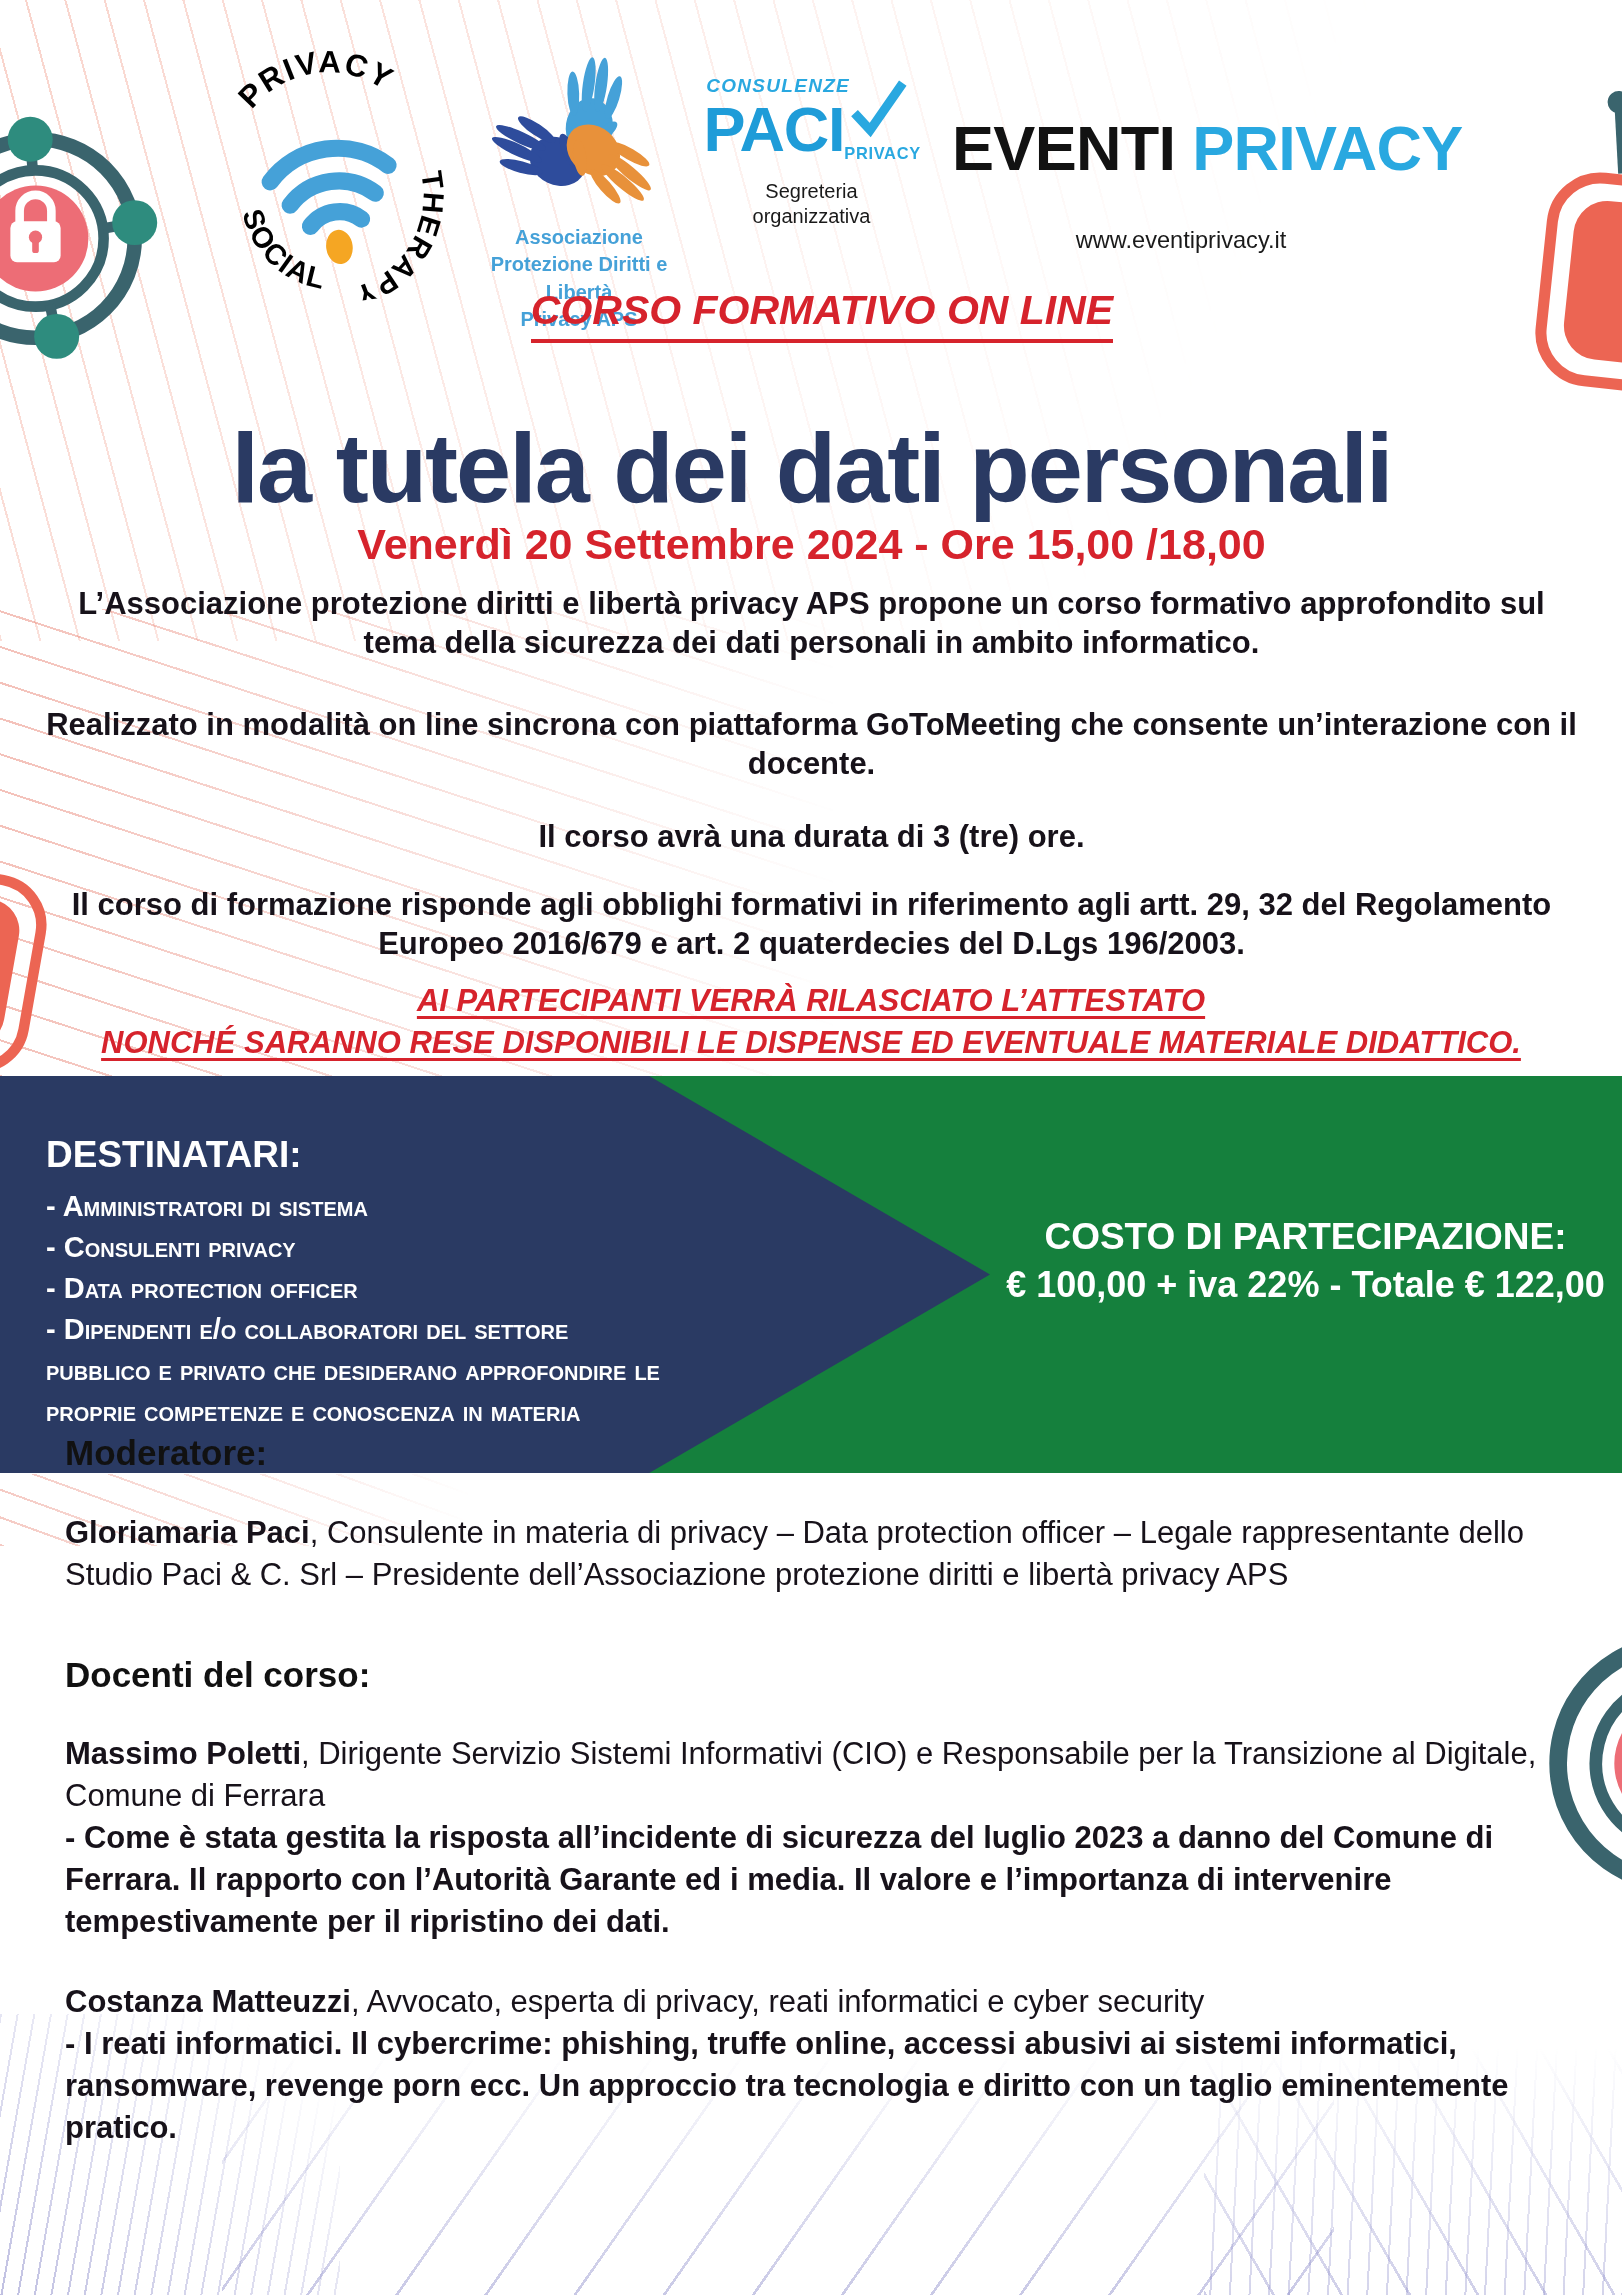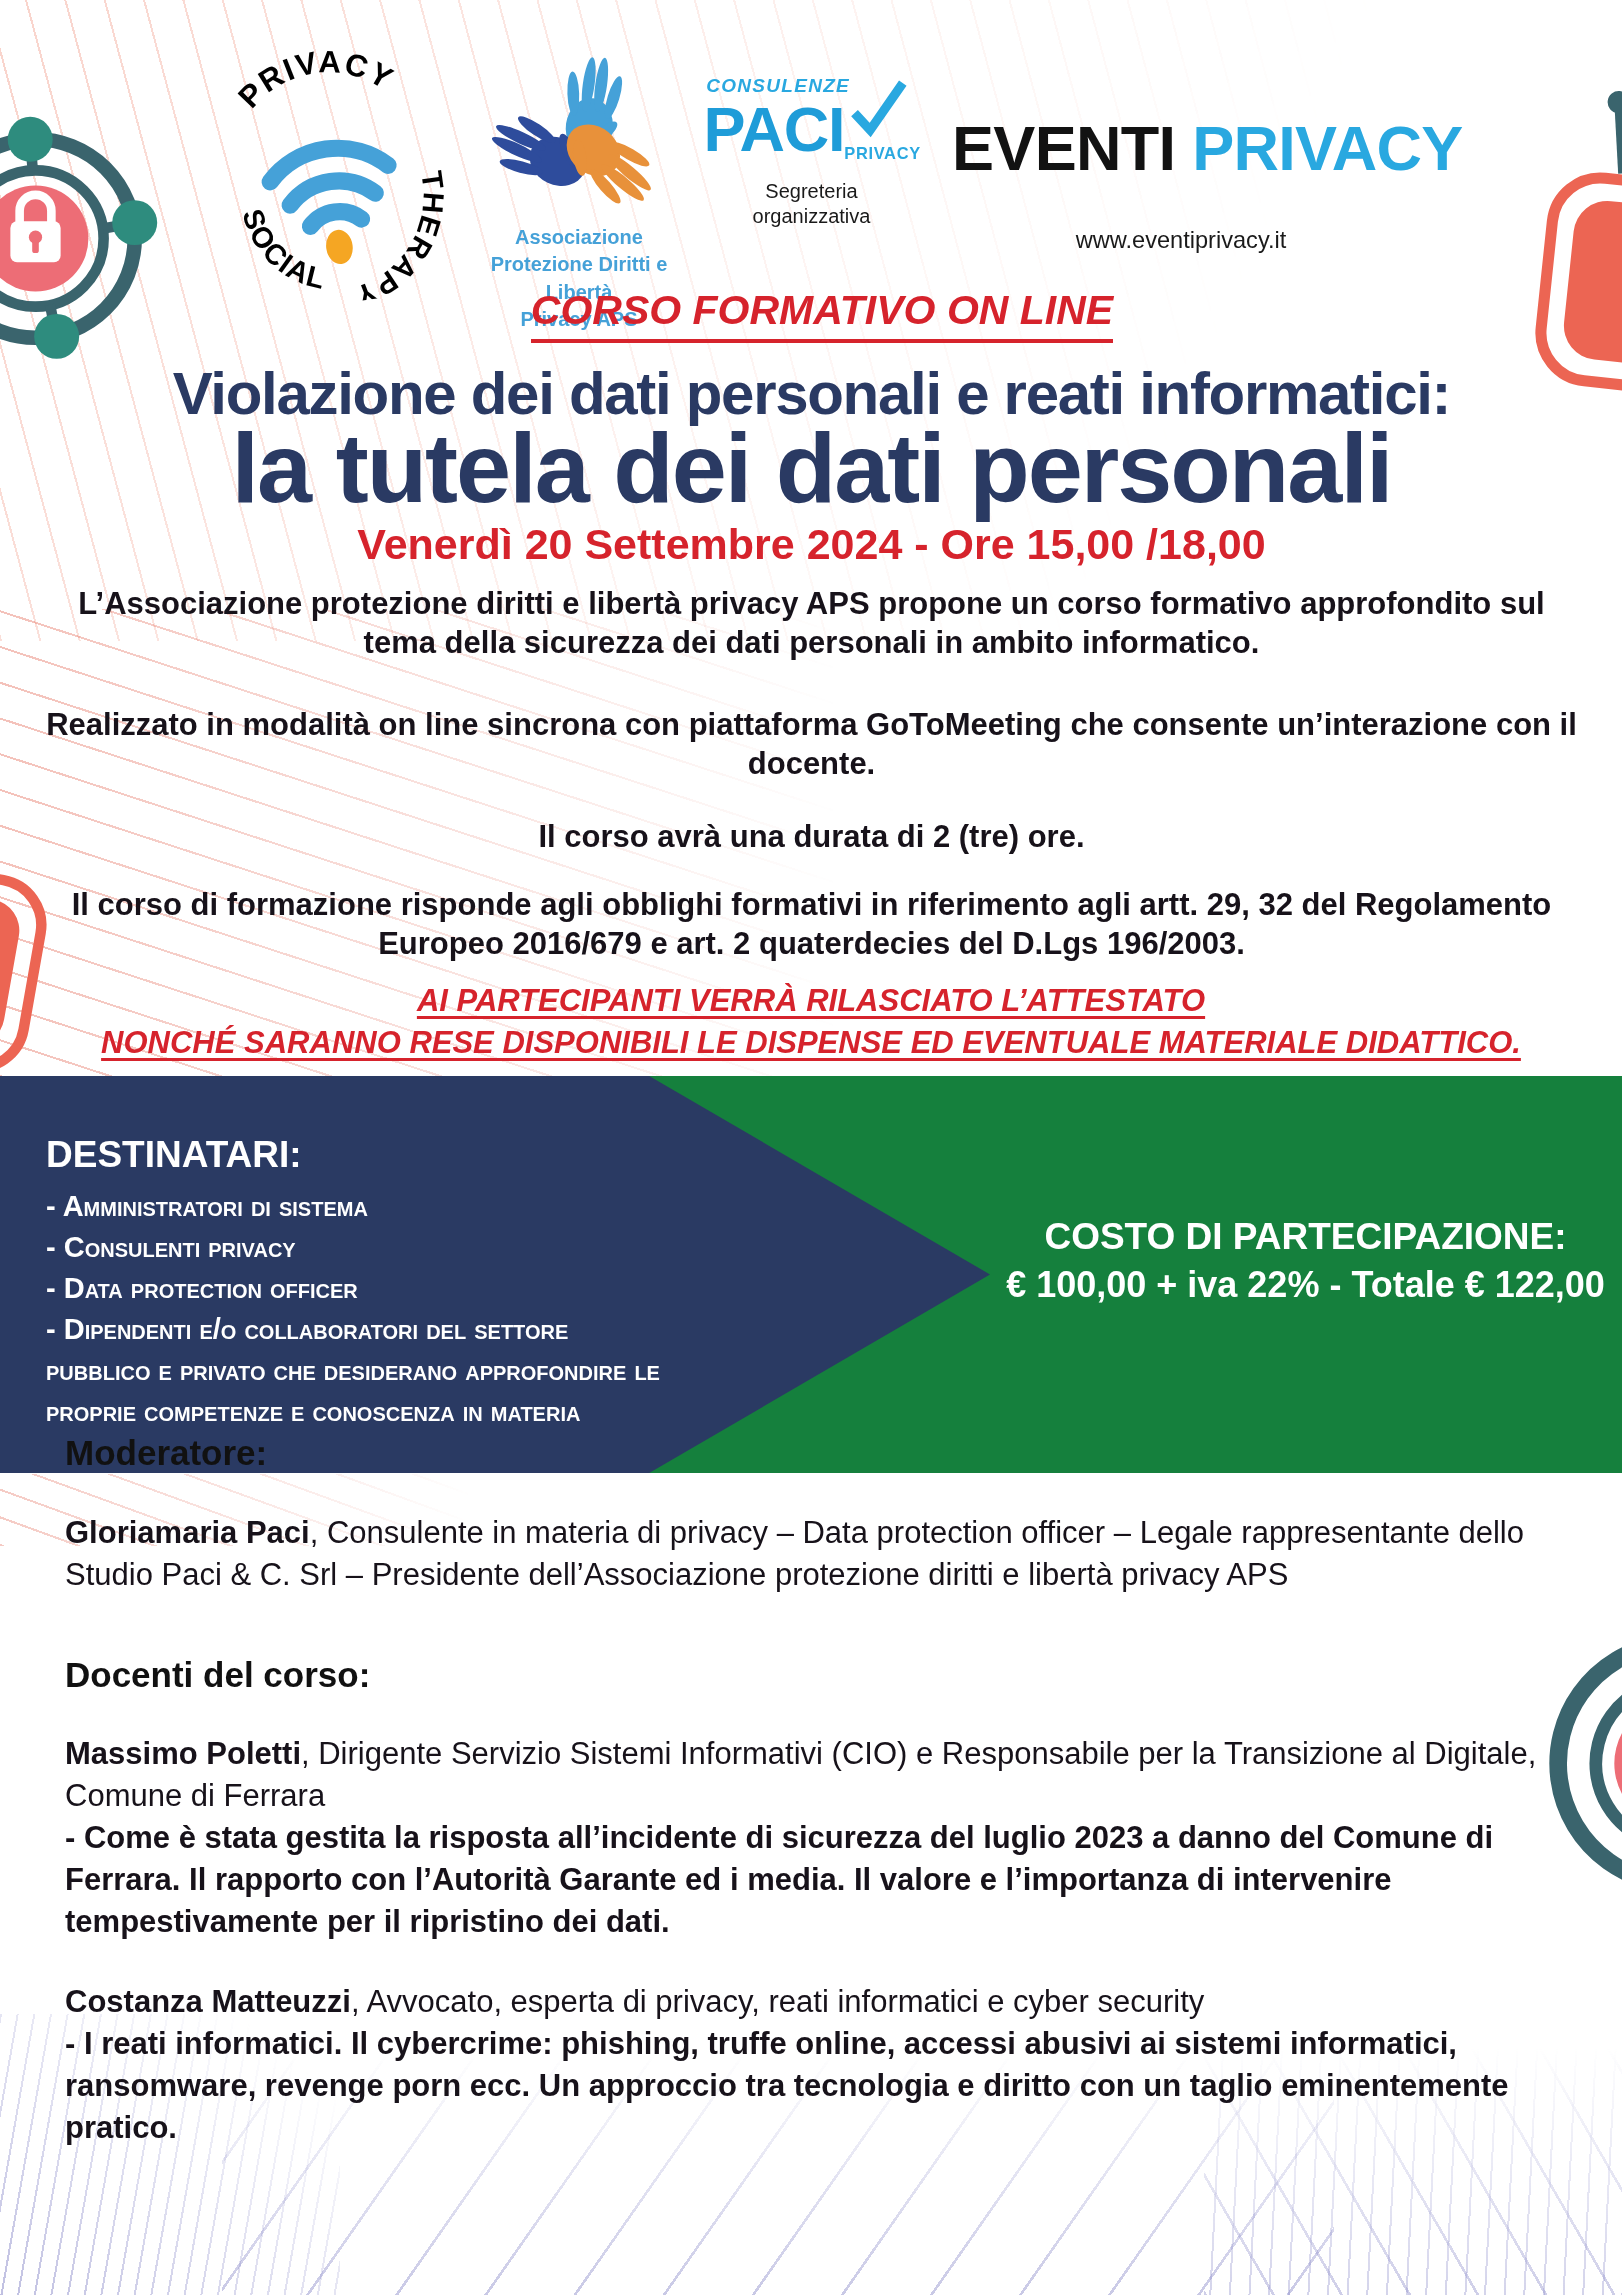--- a/index.html
+++ b/index.html
@@ -222,27 +222,26 @@
     <rect x="18" y="150" width="304" height="312" rx="74" fill="none" stroke="#ec6553" stroke-width="17"></rect>
     <rect x="52" y="184" width="236" height="244" rx="52" fill="#ec6553"></rect>
     <circle cx="170" cy="250" r="27" fill="#ffffff"></circle>
     <rect x="148" y="292" width="44" height="110" rx="10" fill="#ffffff"></rect>
   </svg>
 
   <div class="banner">
     <span>CORSO FORMATIVO ON LINE</span>
   </div>
 
-  <div class="title1">Violazione dei dati personali e reati informatici:</div>
   <div class="title2">la tutela dei dati personali</div>
   <div class="date-line">Venerdì 20 Settembre 2024 - Ore 15,00 /18,00</div>
 
   <div class="intro p1">L’Associazione protezione diritti e libertà privacy APS propone un corso formativo approfondito sul tema della sicurezza dei dati personali in ambito informatico.</div>
   <div class="intro p2">Realizzato in modalità on line sincrona con piattaforma GoToMeeting che consente un’interazione con il docente.</div>
-  <div class="intro p3">Il corso avrà una durata di 2 (tre) ore.</div>
+  <div class="intro p3">Il corso avrà una durata di 3 (tre) ore.</div>
   <div class="intro p4">Il corso di formazione risponde agli obblighi formativi in riferimento agli artt. 29, 32 del Regolamento Europeo 2016/679 e art. 2 quaterdecies del D.Lgs 196/2003.</div>
   <div class="attest">
     <div>AI PARTECIPANTI VERRÀ RILASCIATO L’ATTESTATO</div>
     <div>NONCHÉ SARANNO RESE DISPONIBILI LE DISPENSE ED EVENTUALE MATERIALE DIDATTICO.</div>
   </div>
 
   <div class="band">
     <div class="band-navy"></div>
     <div class="band-head">DESTINATARI:</div>
     <div class="band-list">

